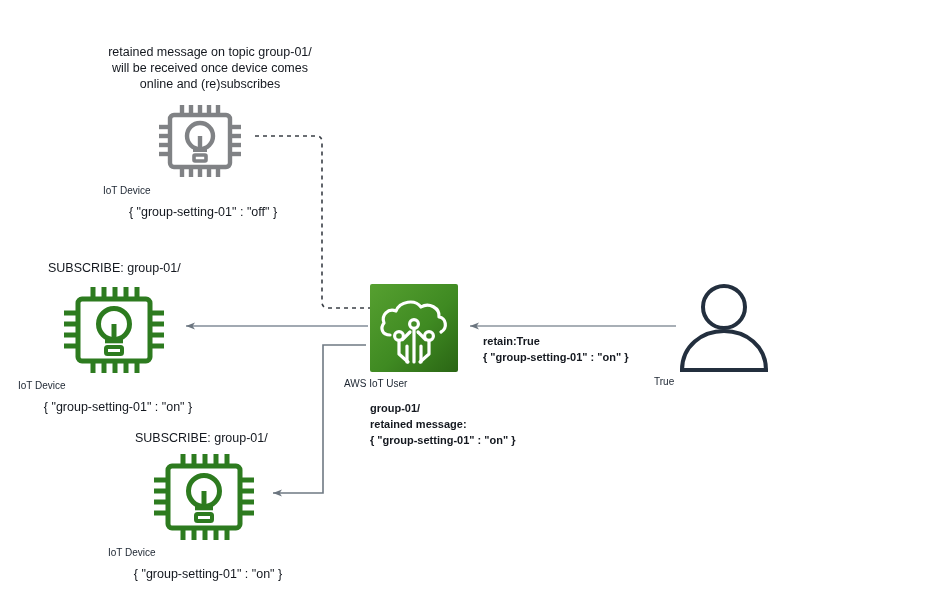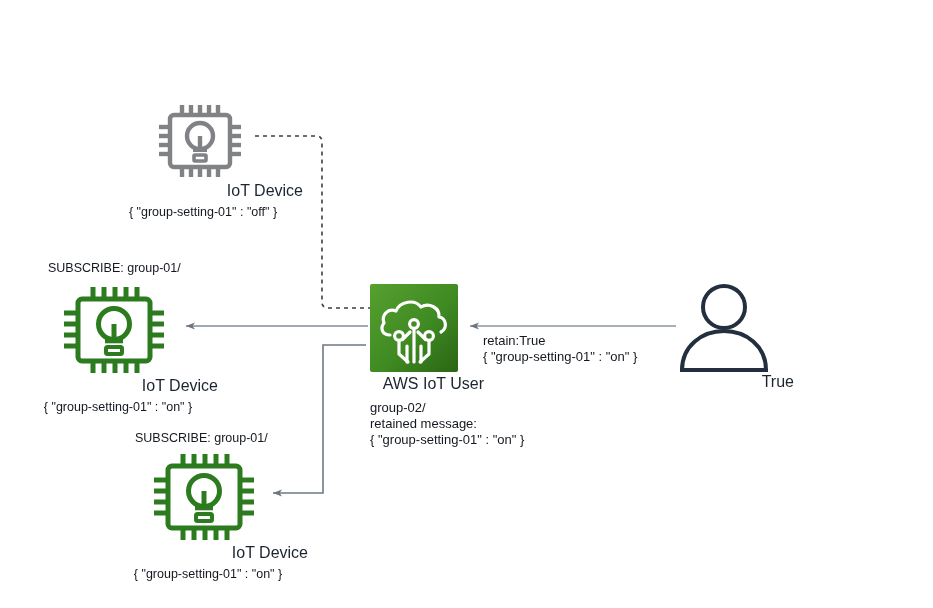--- a/index.html
+++ b/index.html
@@ -22,39 +22,40 @@
   .abs { position: absolute; }
 
   .note {
     font-size: 12.5px;
     line-height: 16px;
     text-align: center;
     color: #14181f;
     white-space: pre-line;
   }
   .caption {
-    font-size: 16px;
-    line-height: 16px;
-    text-align: right;
+    font-size: 10px;
+    line-height: 16px;
+    text-align: left;
     color: #1b2430;
     white-space: nowrap;
   }
   .payload {
     font-size: 12.5px;
     line-height: 16px;
     text-align: center;
     color: #14181f;
     white-space: nowrap;
   }
   .msg-block {
-    font-size: 13px;
+    font-size: 11px;
     line-height: 16px;
     text-align: left;
     color: #14181f;
     white-space: pre-line;
+    font-weight: bold;
   }
   .op-label {
     font-size: 12.5px;
     line-height: 16px;
     color: #14181f;
     white-space: nowrap;
   }
   .op-label b { font-weight: normal; }
 
   .svg-layer {
@@ -93,20 +94,23 @@
 
     <g>
       <path d="M 366 345 L 323 345 L 323 493 L 273 493" fill="none" stroke="#6f7983" stroke-width="1.6" marker-end="url(#arrowhead)"></path>
     </g>
 
     <g>
       <line x1="676" y1="326" x2="470" y2="326" stroke="#8b959e" stroke-width="1.6" marker-end="url(#arrowhead)"></line>
     </g>
   </svg>
 
+  <div class="abs note" style="left:95px; top:44px; width:230px;">retained message on topic group-01/
+will be received once device comes
+online and (re)subscribes</div>
 
   <div class="icon-box" style="left:155px; top:103px; width:96px; height:76px;">
     <svg width="96" height="76" viewBox="0 0 96 76" xmlns="http://www.w3.org/2000/svg">
       <g stroke="#808285" stroke-width="4.4" fill="none" stroke-linecap="butt">
 
         <line x1="27" y1="2" x2="27" y2="13"></line>
         <line x1="36" y1="2" x2="36" y2="13"></line>
         <line x1="45" y1="2" x2="45" y2="13"></line>
         <line x1="54" y1="2" x2="54" y2="13"></line>
         <line x1="63" y1="2" x2="63" y2="13"></line>
@@ -224,21 +228,21 @@
         <path d="M 40 48 L 32.5 55.5"></path>
         <path d="M 48 48 L 55.5 55.5"></path>
         <path d="M 29 56.4 L 29 70 L 38 78"></path>
         <path d="M 59 56.4 L 59 70 L 50 78"></path>
         <path d="M 37 62 L 37 78"></path>
         <path d="M 51 62 L 51 78"></path>
       </g>
     </svg>
   </div>
   <div class="abs caption" style="left:344px; top:376px; width:140px;">AWS IoT User</div>
-  <div class="abs msg-block" style="left:370px; top:400px; width:220px;">group-02/
+  <div class="abs msg-block" style="left:370px; top:400px; width:220px;">group-01/
 retained message:
 { "group-setting-01" : "on" }</div>
 
   <div class="icon-box" style="left:676px; top:283px; width:96px; height:92px;">
     <svg width="96" height="92" viewBox="0 0 96 92" xmlns="http://www.w3.org/2000/svg">
       <g fill="none" stroke="#232f3e" stroke-width="4" stroke-linecap="round">
         <circle cx="48" cy="24" r="21"></circle>
         <path d="M 6 87 C 6 63 26 48 48 48 C 70 48 90 63 90 87 Z"></path>
         <line x1="6" y1="87" x2="90" y2="87"></line>
       </g>

